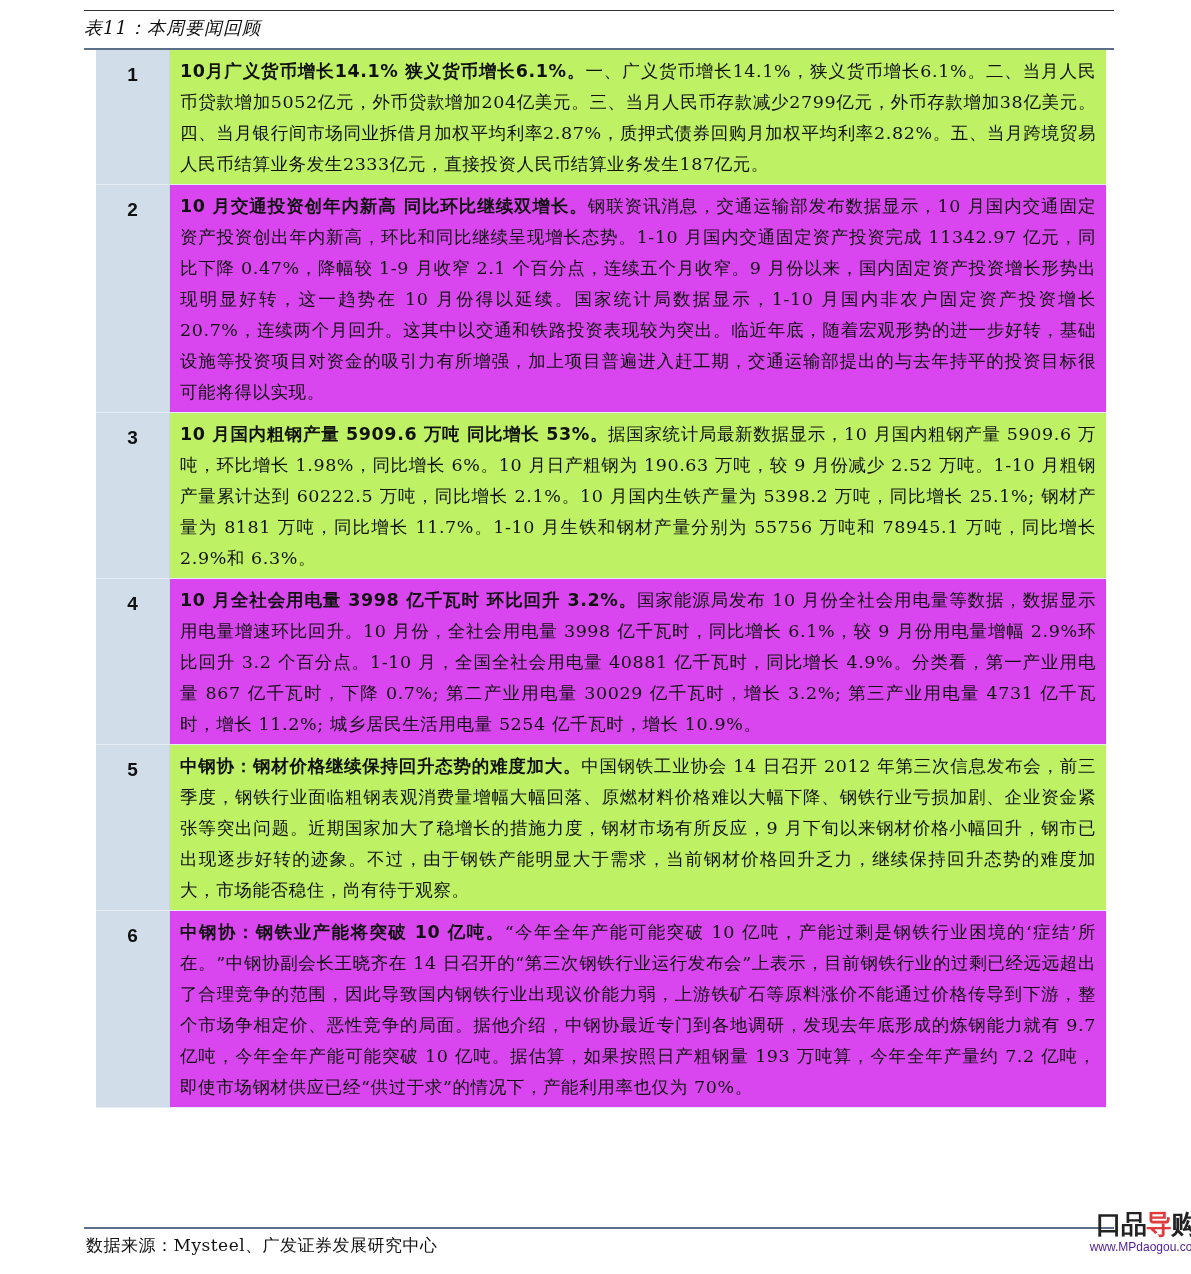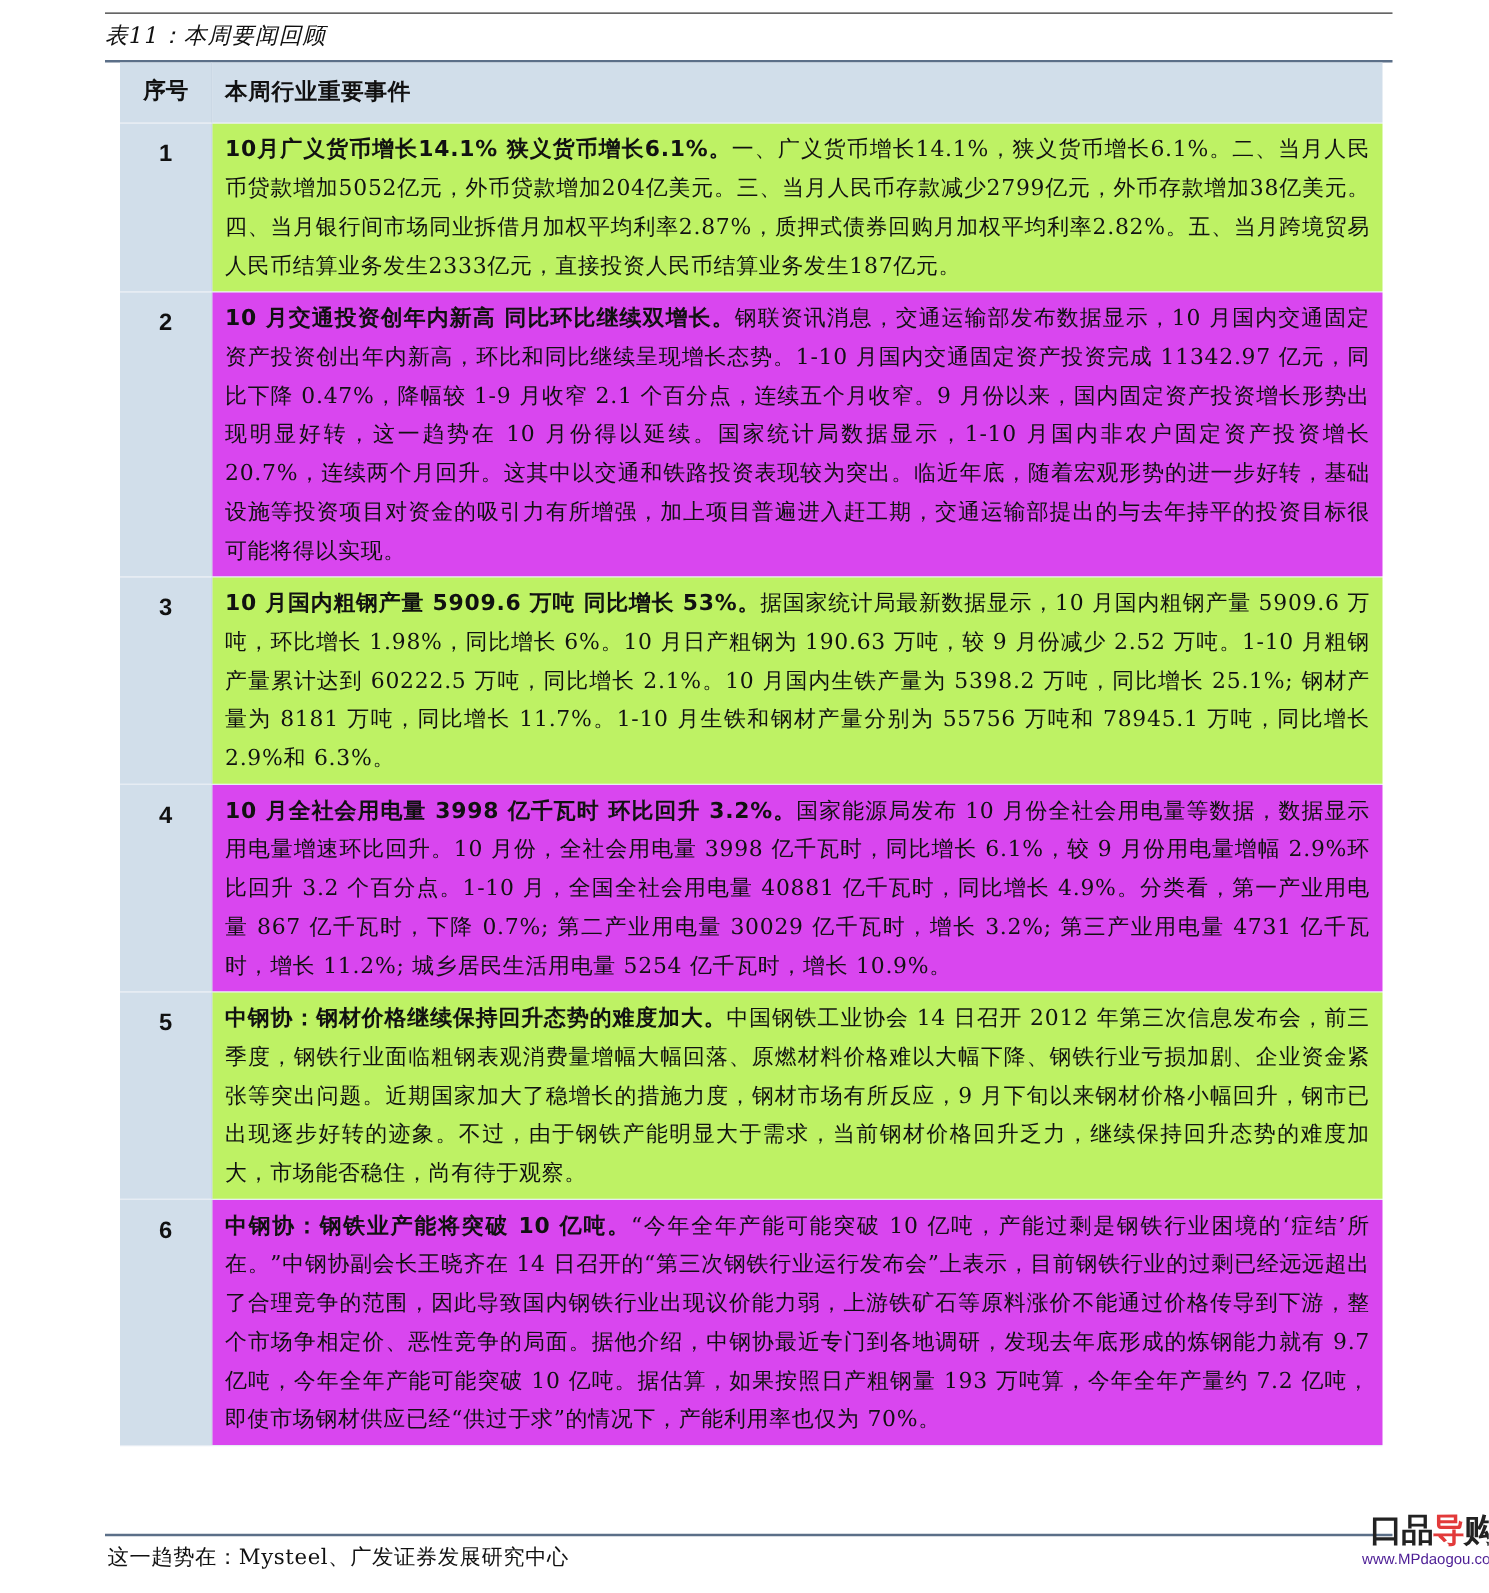--- a/index.html
+++ b/index.html
@@ -27,24 +27,20 @@
   .wm-url { font-family:"Liberation Sans", sans-serif; font-size:12px; color:#4c1d95; margin-top:-2px; }
 </style>
 </head>
 <body>
 
 <div class="top-rule"></div>
 <div class="caption">表11：本周要闻回顾</div>
 <div class="caption-rule"></div>
 
 <div class="table">
-  <div class="row header">
-    <div class="seq">序号</div>
-    <div class="content">本周行业重要事件</div>
-  </div>
 
   <div class="row">
     <div class="seq">1</div>
     <div class="content white">
       <span class="title">10月广义货币增长14.1% 狭义货币增长6.1%。</span><span>一、广义货币增长14.1%，狭义货币增长6.1%。二、当月人民币贷款增加5052亿元，外币贷款增加204亿美元。三、当月人民币存款减少2799亿元，外币存款增加38亿美元。四、当月银行间市场同业拆借月加权平均利率2.87%，质押式债券回购月加权平均利率2.82%。五、当月跨境贸易人民币结算业务发生2333亿元，直接投资人民币结算业务发生187亿元。</span>
     </div>
   </div>
 
   <div class="row">
     <div class="seq">2</div>
@@ -76,20 +72,20 @@
 
   <div class="row">
     <div class="seq">6</div>
     <div class="content blue">
       <span class="title">中钢协：钢铁业产能将突破 10 亿吨。</span><span>“今年全年产能可能突破 10 亿吨，产能过剩是钢铁行业困境的‘症结’所在。”中钢协副会长王晓齐在 14 日召开的“第三次钢铁行业运行发布会”上表示，目前钢铁行业的过剩已经远远超出了合理竞争的范围，因此导致国内钢铁行业出现议价能力弱，上游铁矿石等原料涨价不能通过价格传导到下游，整个市场争相定价、恶性竞争的局面。据他介绍，中钢协最近专门到各地调研，发现去年底形成的炼钢能力就有 9.7 亿吨，今年全年产能可能突破 10 亿吨。据估算，如果按照日产粗钢量 193 万吨算，今年全年产量约 7.2 亿吨，即使市场钢材供应已经“供过于求”的情况下，产能利用率也仅为 70%。</span>
     </div>
   </div>
 </div>
 
 <div class="bottom-rule"></div>
-<div class="source">这一趋势在：Mysteel、广发证券发展研究中心</div>
+<div class="source">数据来源：Mysteel、广发证券发展研究中心</div>
 
 <div class="watermark">
   <div class="wm-logo">
     <span>口品</span><span class="red">导</span><span>购</span>
   </div>
   <div class="wm-url">www.MPdaogou.com</div>
 </div>
 
 </body></html>

